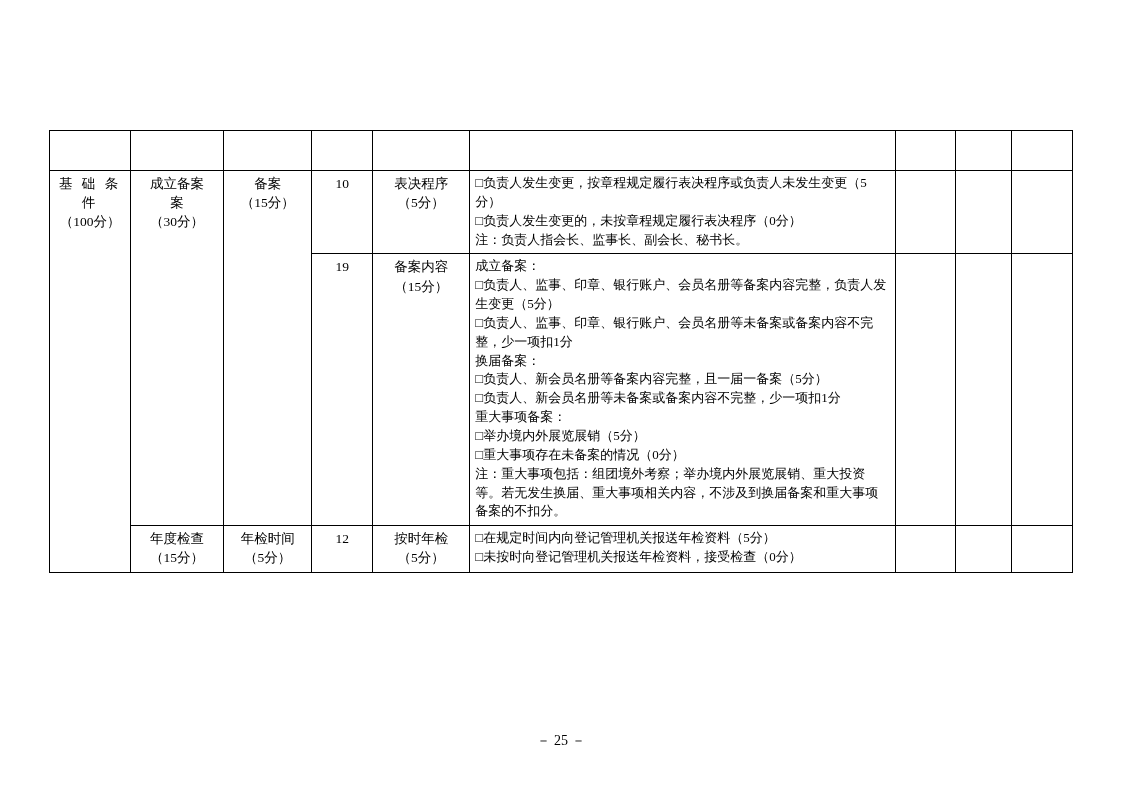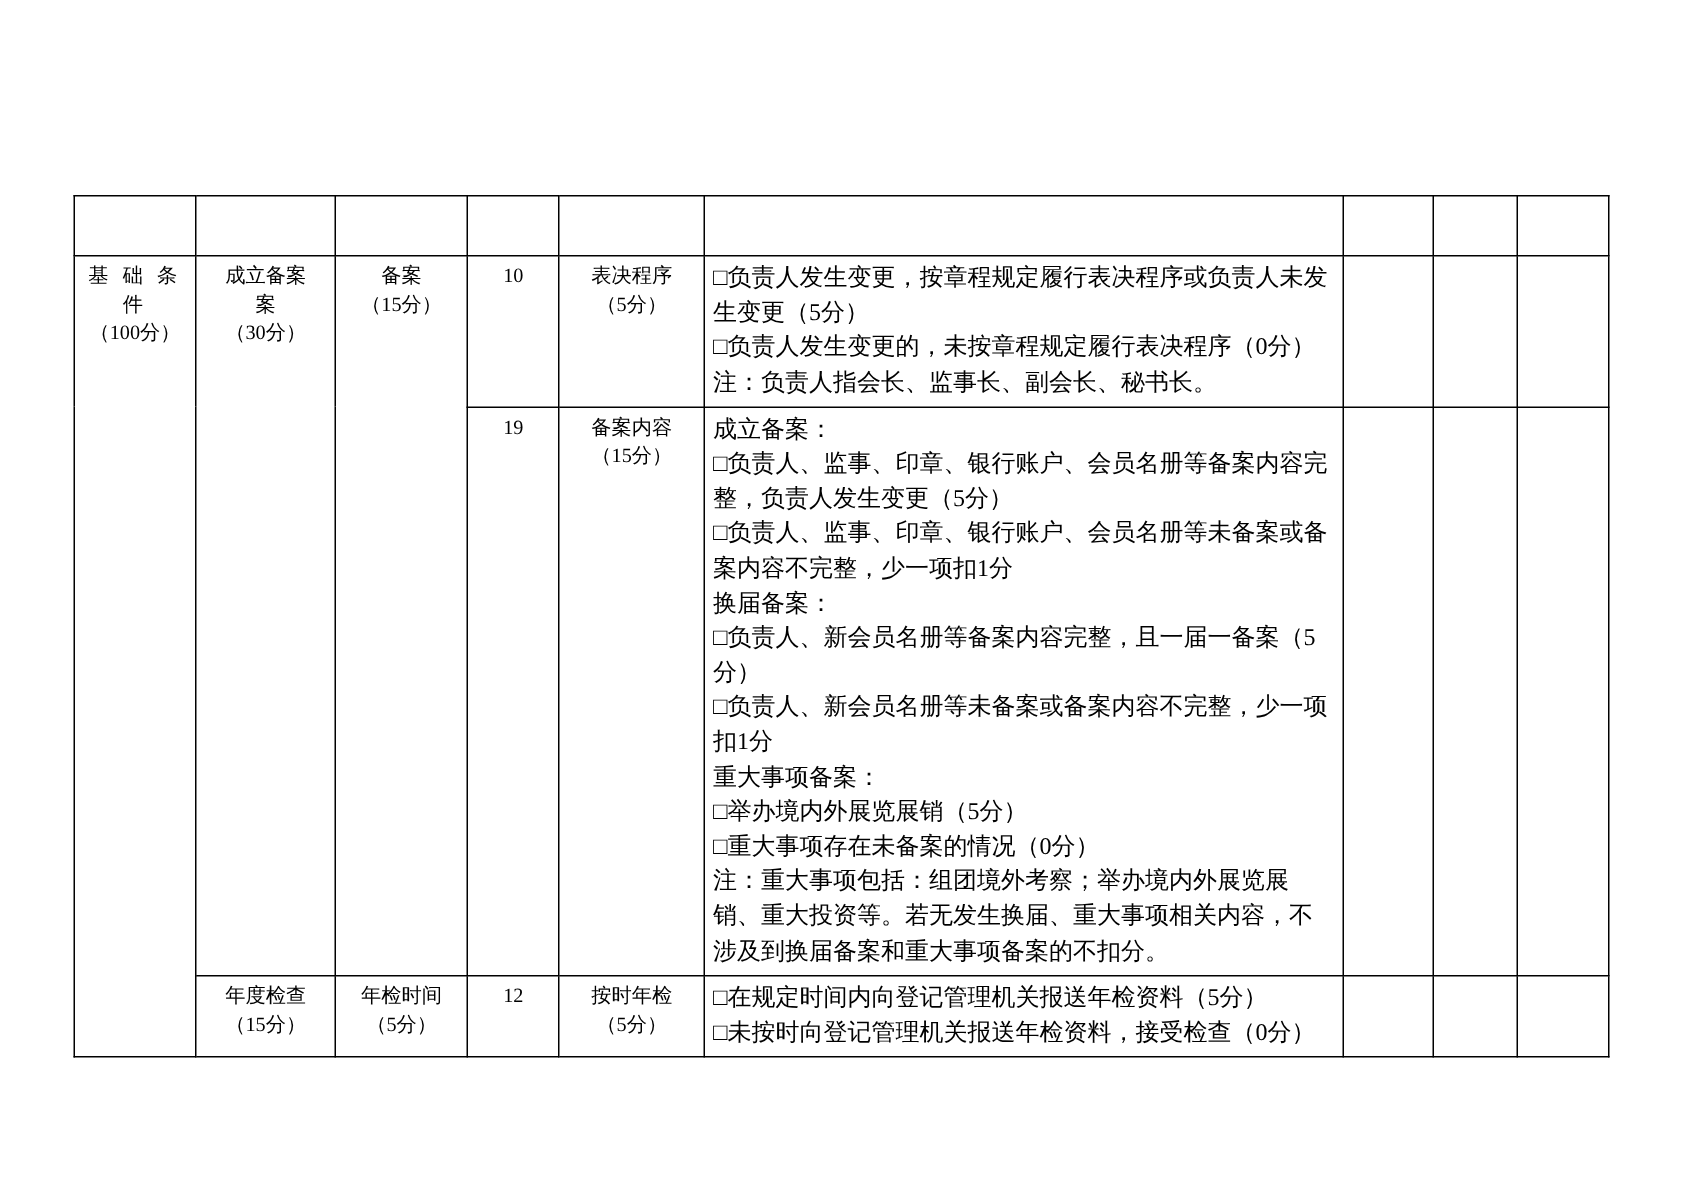--- a/index.html
+++ b/index.html
@@ -50,21 +50,21 @@
   }
   .spaced {
     letter-spacing: 3px;
   }
   .bold {
     font-weight: normal;
   }
   .desc p {
     margin: 0;
     text-indent: 0;
-    font-size: 16px;
+    font-size: 13px;
     line-height: 1.45;
   }
   .footer {
     position: absolute;
     left: 0;
     top: 716px;
     width: 1122px;
     text-align: center;
     font-size: 14px;
     font-family: "Liberation Serif", "DejaVu Serif", serif;
@@ -182,13 +182,14 @@
             <p>□未按时向登记管理机关报送年检资料，接受检查（0分）</p>
           </td>
           <td></td>
           <td></td>
           <td></td>
         </tr>
       </tbody>
     </table>
   </div>
 
+  <div class="footer">－ 25 －</div>
 </div>
 
 </body></html>

